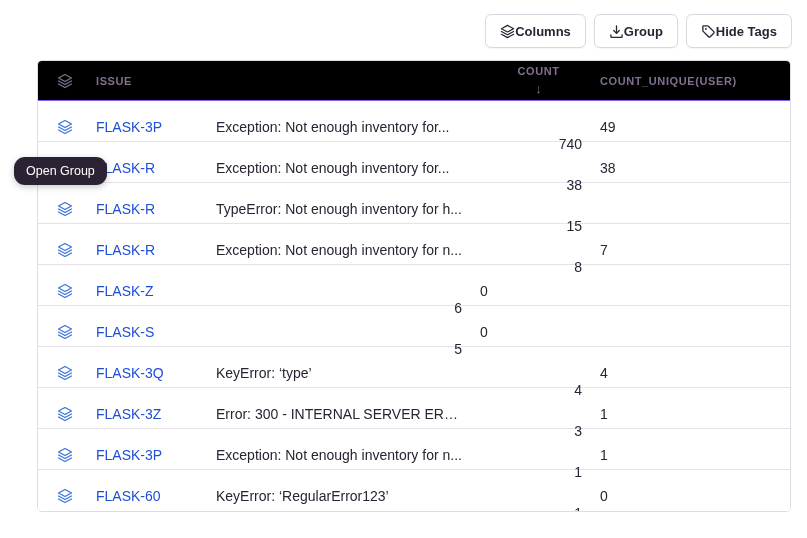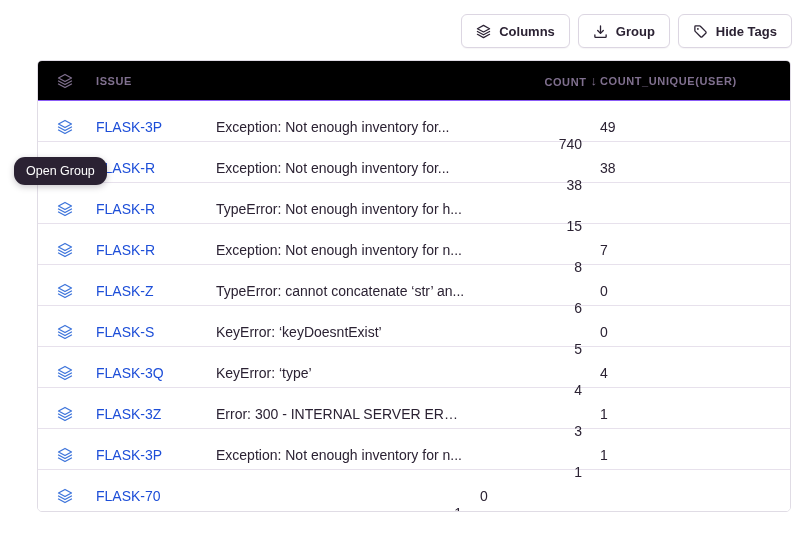--- a/index.html
+++ b/index.html
@@ -13,21 +13,21 @@
   }
   .page { position: relative; width: 807px; height: 538px; }
 
   
   .toolbar {
     position: absolute;
     top: 14px; right: 15px;
     display: flex; gap: 8px;
   }
   .btn {
-    display: flex; align-items: center; gap: 8px;
+    display: flex; align-items: center; 
     height: 33px; padding: 16px 14px;
     background: #ffffff;
     border: 1px solid #dcd6e2;
     border-radius: 6px;
     box-shadow: 0 1px 1px rgba(43,34,51,0.04);
     font-size: 13px; font-weight: 700; color: #2b2233;
     cursor: pointer;
     white-space: nowrap;
   }
   .btn svg { flex: 0 0 auto; color: #2b2233; }
@@ -80,22 +80,22 @@
   }
   .issue-title {
     color: #2b2233;
     white-space: nowrap; overflow: hidden; text-overflow: ellipsis;
     padding-right: 12px;
   }
   .cell-count { text-align: right; padding-right: 18px; margin-top: 35px; }
   .cell-unique { text-align: left; padding-right: 22px; }
 
   .head-count {
-    display: flex; align-items: flex-end; justify-content: flex-end;
-    gap: 4px; padding-right: 3px;
+    display: flex; align-items: center; justify-content: flex-end;
+    gap: 4px; padding-right: 3px; flex-direction: column;
   }
   .sort-arrow { font-size: 13px; letter-spacing: 0; text-transform: none; }
 
   
   .tooltip {
     position: absolute;
     left: 14px; top: 157px;
     background: #2b2233;
     color: #ffffff;
     font-size: 12.5px; font-weight: 500;
@@ -222,35 +222,33 @@
 
   <div class="trow">
     <span class="cell-icon">
       <svg width="16" height="16" viewBox="0 0 16 16" fill="none" stroke="currentColor" stroke-width="1.3" stroke-linejoin="round" stroke-linecap="round">
         <path d="M8 1.5 L14.5 5 L8 8.5 L1.5 5 Z"></path>
         <path d="M1.5 8 L8 11.5 L14.5 8"></path>
         <path d="M1.5 11 L8 14.5 L14.5 11"></path>
       </svg>
     </span>
     <a class="issue-link">FLASK-Z</a>
-    <span class="issue-title">TypeError: cannot concatenate ‘str’ an...</span>
     <span class="cell-count">6</span>
     <span class="cell-unique">0</span>
   </div>
 
   <div class="trow">
     <span class="cell-icon">
       <svg width="16" height="16" viewBox="0 0 16 16" fill="none" stroke="currentColor" stroke-width="1.3" stroke-linejoin="round" stroke-linecap="round">
         <path d="M8 1.5 L14.5 5 L8 8.5 L1.5 5 Z"></path>
         <path d="M1.5 8 L8 11.5 L14.5 8"></path>
         <path d="M1.5 11 L8 14.5 L14.5 11"></path>
       </svg>
     </span>
     <a class="issue-link">FLASK-S</a>
-    <span class="issue-title">KeyError: ‘keyDoesntExist’</span>
     <span class="cell-count">5</span>
     <span class="cell-unique">0</span>
   </div>
 
   <div class="trow">
     <span class="cell-icon">
       <svg width="16" height="16" viewBox="0 0 16 16" fill="none" stroke="currentColor" stroke-width="1.3" stroke-linejoin="round" stroke-linecap="round">
         <path d="M8 1.5 L14.5 5 L8 8.5 L1.5 5 Z"></path>
         <path d="M1.5 8 L8 11.5 L14.5 8"></path>
         <path d="M1.5 11 L8 14.5 L14.5 11"></path>
@@ -291,21 +289,22 @@
   </div>
 
   <div class="trow">
     <span class="cell-icon">
       <svg width="16" height="16" viewBox="0 0 16 16" fill="none" stroke="currentColor" stroke-width="1.3" stroke-linejoin="round" stroke-linecap="round">
         <path d="M8 1.5 L14.5 5 L8 8.5 L1.5 5 Z"></path>
         <path d="M1.5 8 L8 11.5 L14.5 8"></path>
         <path d="M1.5 11 L8 14.5 L14.5 11"></path>
       </svg>
     </span>
-    <a class="issue-link">FLASK-70</a>
+    <a class="issue-link">FLASK-60</a>
+    <span class="issue-title">KeyError: ‘RegularError123’</span>
     <span class="cell-count">1</span>
     <span class="cell-unique">0</span>
   </div>
 </div>
   </div>
 
   <div class="tooltip">
     <span>Open Group</span>
   </div>
 

